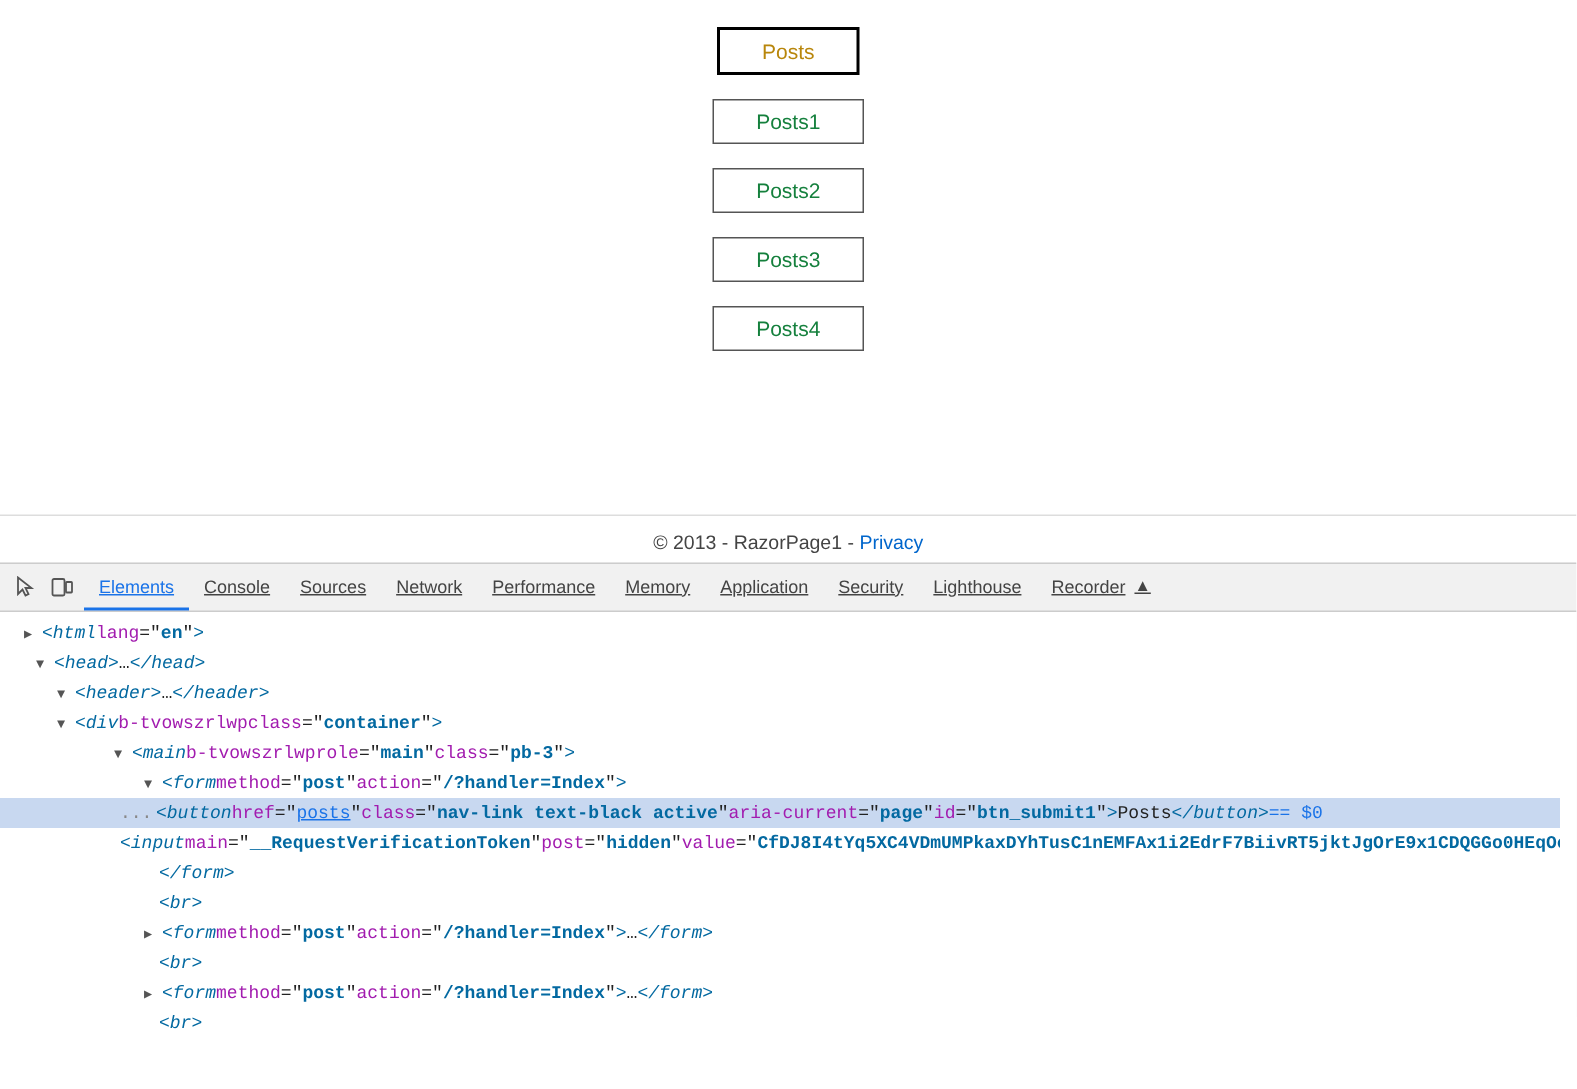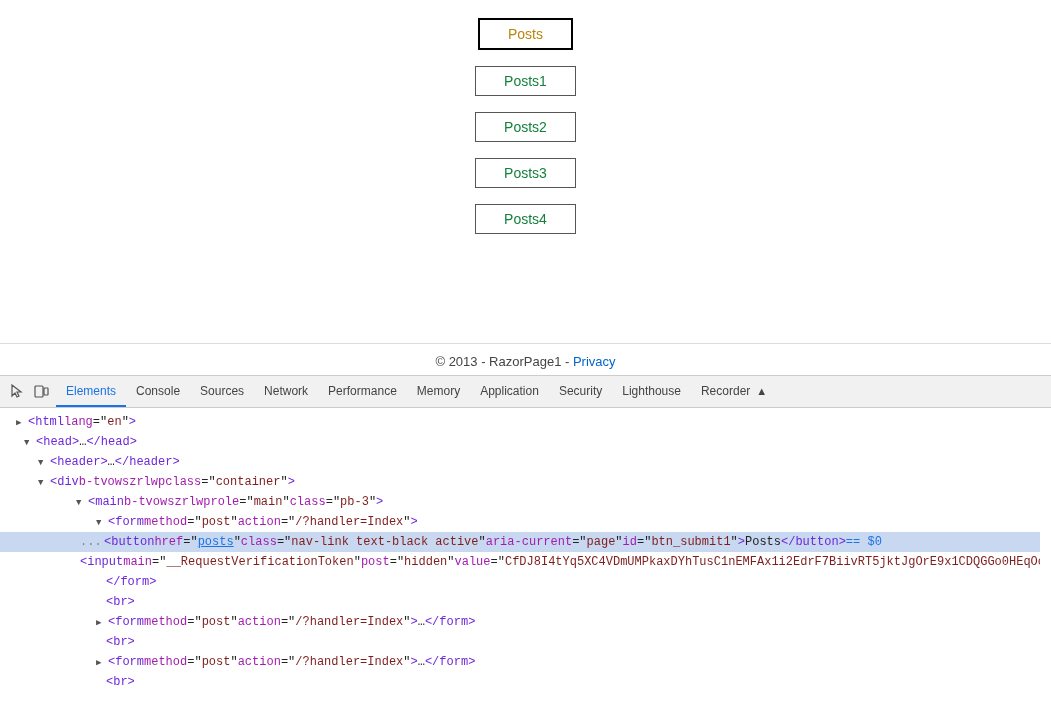--- a/index.html
+++ b/index.html
@@ -92,20 +92,21 @@
     .devtools-tab {
       padding: 0 10px;
       height: 100%;
       display: flex;
       align-items: center;
       font-size: 12px;
       color: #444;
       cursor: pointer;
       border-bottom: 2px solid transparent;
       white-space: nowrap;
+      text-decoration: underline;
     }
     .devtools-tab.active {
       color: #1a73e8;
       border-bottom: 2px solid #1a73e8;
     }
 
     .recorder-tab {
       display: flex;
       align-items: center;
       gap: 4px;
@@ -132,23 +133,23 @@
     .code-line.highlighted {
       background: #c8d8f0;
     }
     .code-line .dots {
       color: #888;
       margin-right: 8px;
       width: 16px;
       display: inline-block;
     }
 
-    .tag { color: #6d28d9; }
+    .tag { color: #0369a1; font-style: italic; }
     .attr-name { color: #a21caf; }
-    .attr-val { color: #7f1d1d; }
+    .attr-val { color: #0369a1; font-weight: bold; }
     .attr-val-link { color: #1a73e8; text-decoration: underline; }
     .comment { color: #236e25; }
     .text-content { color: #222; }
     .eq { color: #222; }
     .selected-marker { color: #1a73e8; }
 
     .indent-1 { padding-left: 24px; }
     .indent-2 { padding-left: 38px; }
     .indent-3 { padding-left: 76px; }
     .indent-4 { padding-left: 96px; }

